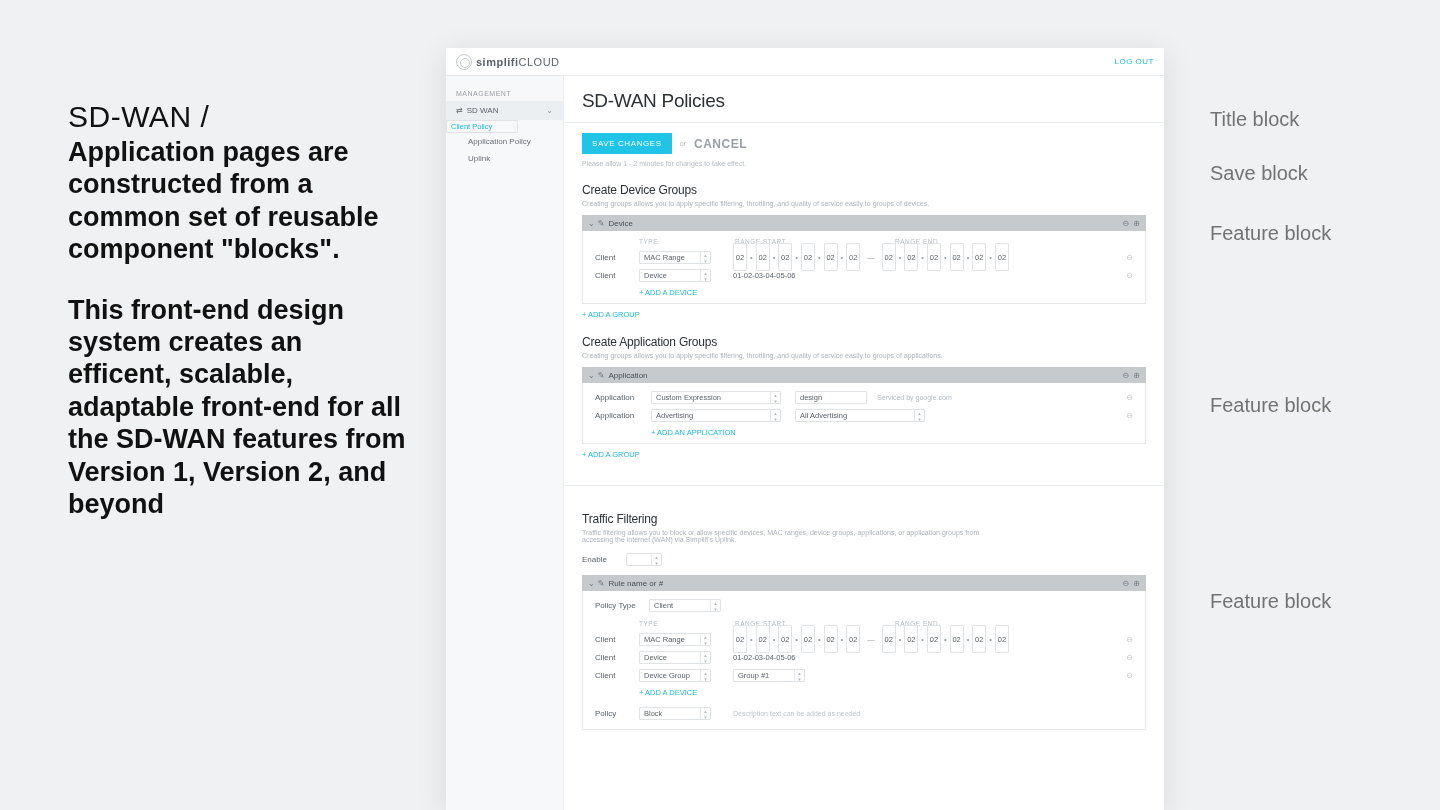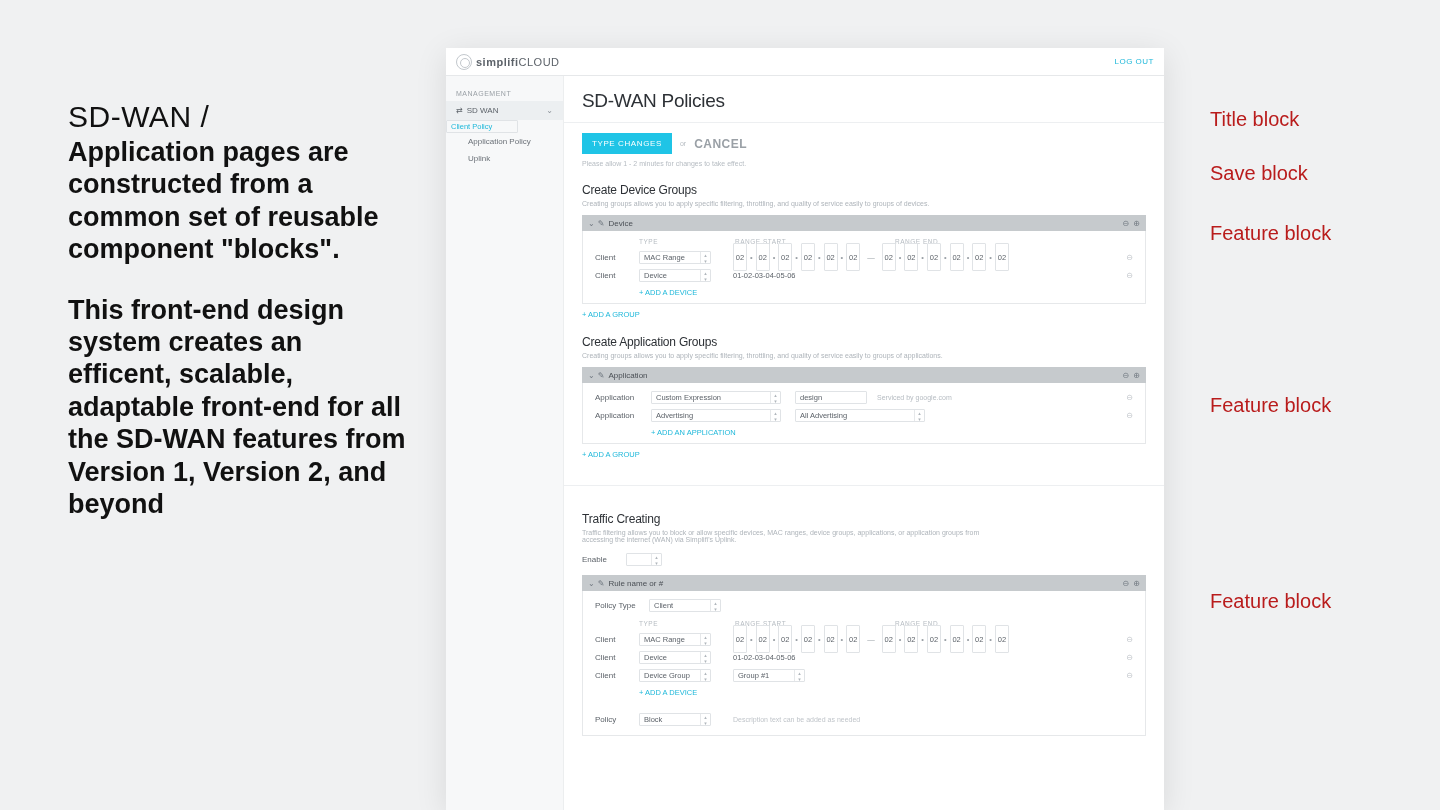--- a/index.html
+++ b/index.html
@@ -34,21 +34,21 @@
     color: #111;
     margin-bottom: 28px;
   }
 
   
   .annotation {
     position: absolute;
     left: 1210px;
     font-size: 20px;
     font-weight: 400;
-    color: #b91c1c;
+    color: #737373;
   }
 
   
   .app-card {
     position: absolute;
     left: 446px;
     top: 48px;
     width: 718px;
     height: 762px;
     background: #fff;
@@ -219,21 +219,21 @@
       <div class="side-sub">Uplink</div>
     </div>
 
     <div class="main">
 
       <div class="page-title">SD-WAN Policies</div>
 
       <div style="height:1px;background:#edeff1;margin:10px -18px 0;"></div>
 
       <div class="save-row">
-        <button class="btn-save">TYPE CHANGES</button>
+        <button class="btn-save">SAVE CHANGES</button>
         <span class="or">or</span>
         <span class="cancel">CANCEL</span>
       </div>
       <div class="save-note">Please allow 1 - 2 minutes for changes to take effect.</div>
 
       <div style="margin-top:16px">
         <div class="sect-title">Create Device Groups</div>
         <div class="sect-sub">Creating groups allows you to apply specific filtering, throttling, and quality of service easily to groups of devices.</div>
 
         <div class="block-hdr">
@@ -360,21 +360,21 @@
           <div style="padding-left:56px; margin-top:4px;">
             <span class="addlink">+ ADD AN APPLICATION</span>
           </div>
         </div>
         <div class="addgroup">+ ADD A GROUP</div>
       </div>
 
       <div style="height:1px;background:#edeff1;margin:26px -18px;"></div>
 
       <div>
-        <div class="sect-title">Traffic Creating</div>
+        <div class="sect-title">Traffic Filtering</div>
         <div class="sect-sub" style="max-width:430px">Traffic filtering allows you to block or allow specific devices, MAC ranges, device groups, applications, or application groups from accessing the internet (WAN) via Simplifi's Uplink.</div>
 
         <div class="row" style="margin-bottom:8px">
           <span class="cell-label">Enable</span>
           <div class="sel" style="width:36px;margin-right:0;">
             <span class="stepper">
                 <span>▴</span>
                 <span>▾</span>
               </span>
           </div>
@@ -475,21 +475,21 @@
                   <span>▾</span>
                 </span>
             </div>
             <span class="rm">⊖</span>
           </div>
 
           <div style="padding-left:44px;margin-top:4px;">
             <span class="addlink">+ ADD A DEVICE</span>
           </div>
 
-          <div class="row" style="margin-top:14px">
+          <div class="row" style="margin-top:8px">
             <span class="cell-label">Policy</span>
             <div class="sel">
               <span>Block</span>
               <span class="stepper">
                   <span>▴</span>
                   <span>▾</span>
                 </span>
             </div>
             <span class="placeholder-txt" style="font-size:7px;">Description text can be added as needed</span>
           </div>

